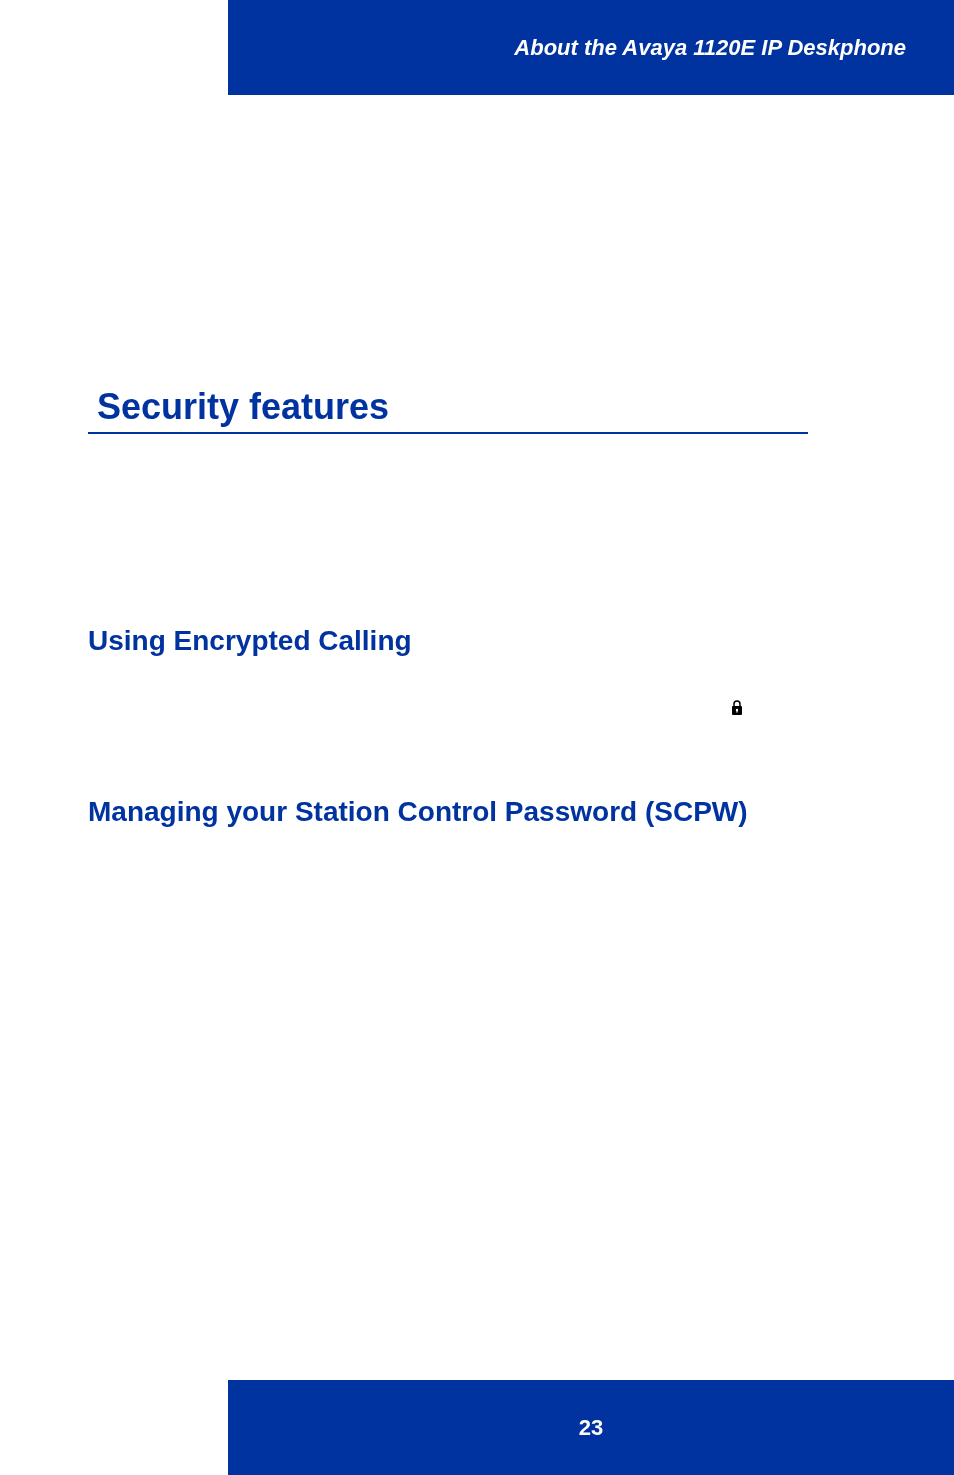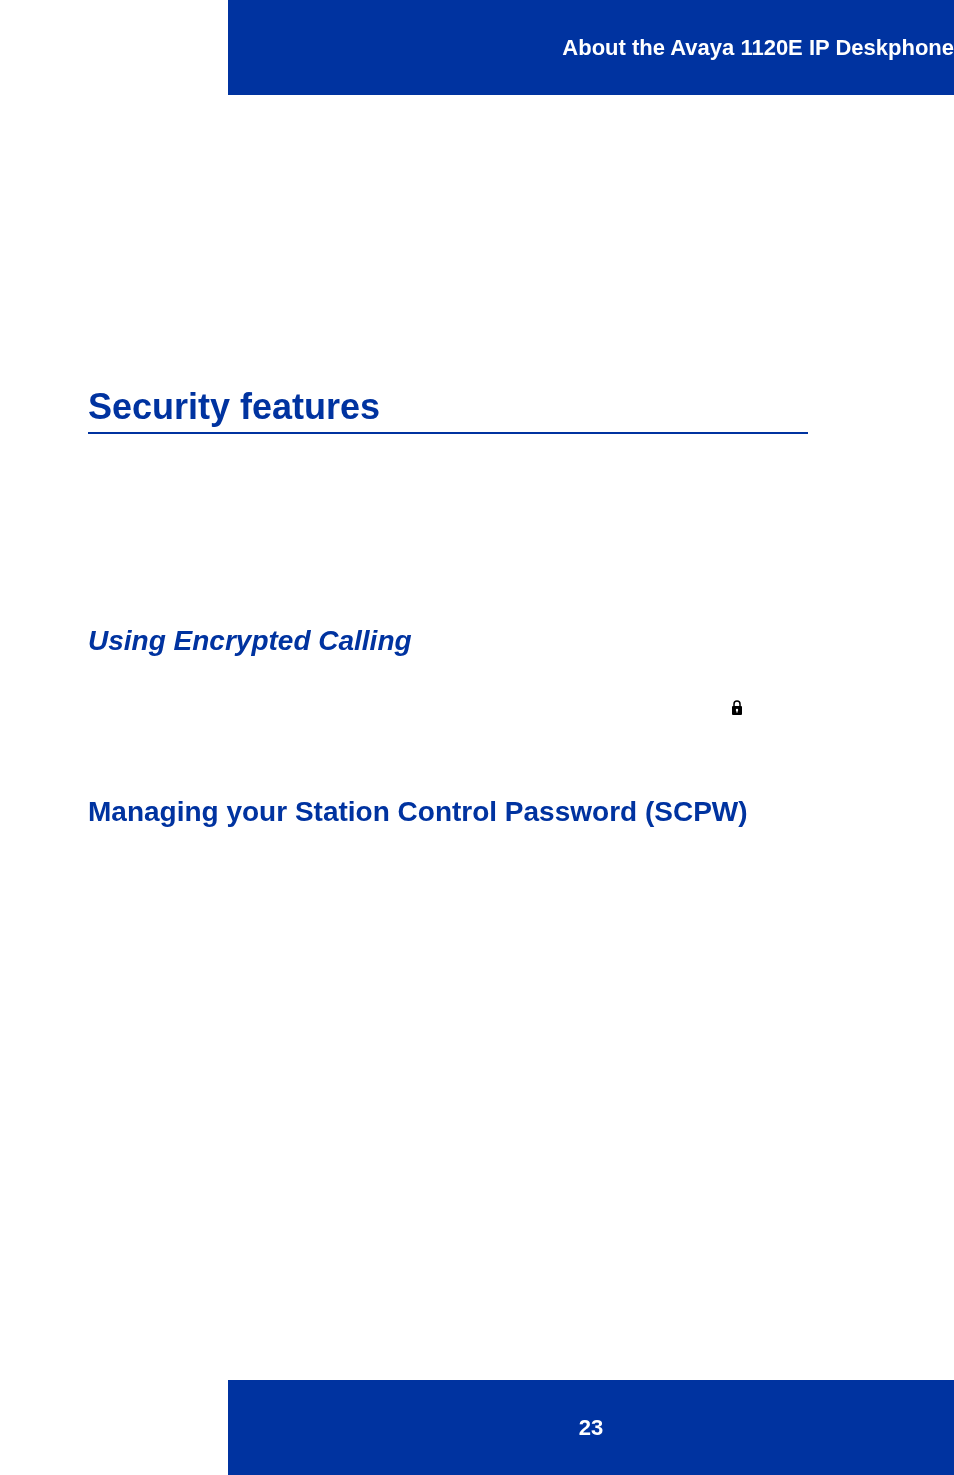--- a/index.html
+++ b/index.html
@@ -13,50 +13,51 @@
     .header-bar {
       position: absolute;
       top: 0;
       left: 228px;
       width: 726px;
       height: 95px;
       background: #0033a0;
       display: flex;
       align-items: center;
       justify-content: flex-end;
+      padding-right: 48px;
+      font-style: italic;
     }
     .header-text {
       color: #ffffff;
       font-weight: bold;
       font-size: 22px;
     }
     .section-title {
       position: absolute;
-      left: 88px;
+      left: 97px;
       top: 386px;
       color: #0033a0;
       font-weight: bold;
       font-size: 36px;
     }
     .section-underline {
       position: absolute;
       left: 88px;
       top: 432px;
       width: 720px;
       height: 2px;
       background: #0033a0;
     }
     .subsection-1 {
       position: absolute;
       left: 88px;
       top: 625px;
       color: #0033a0;
       font-weight: bold;
       font-size: 28px;
-      font-style: italic;
     }
     .lock-icon {
       position: absolute;
       left: 730px;
       top: 700px;
       width: 14px;
       height: 16px;
     }
     .subsection-2 {
       position: absolute;

